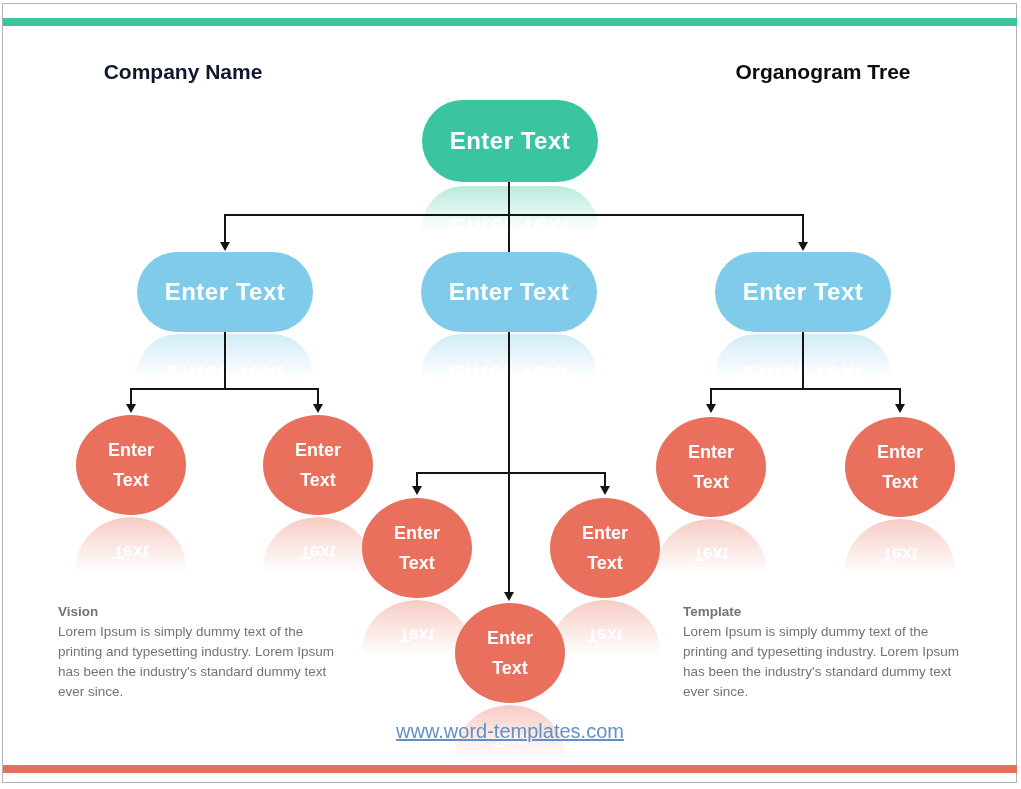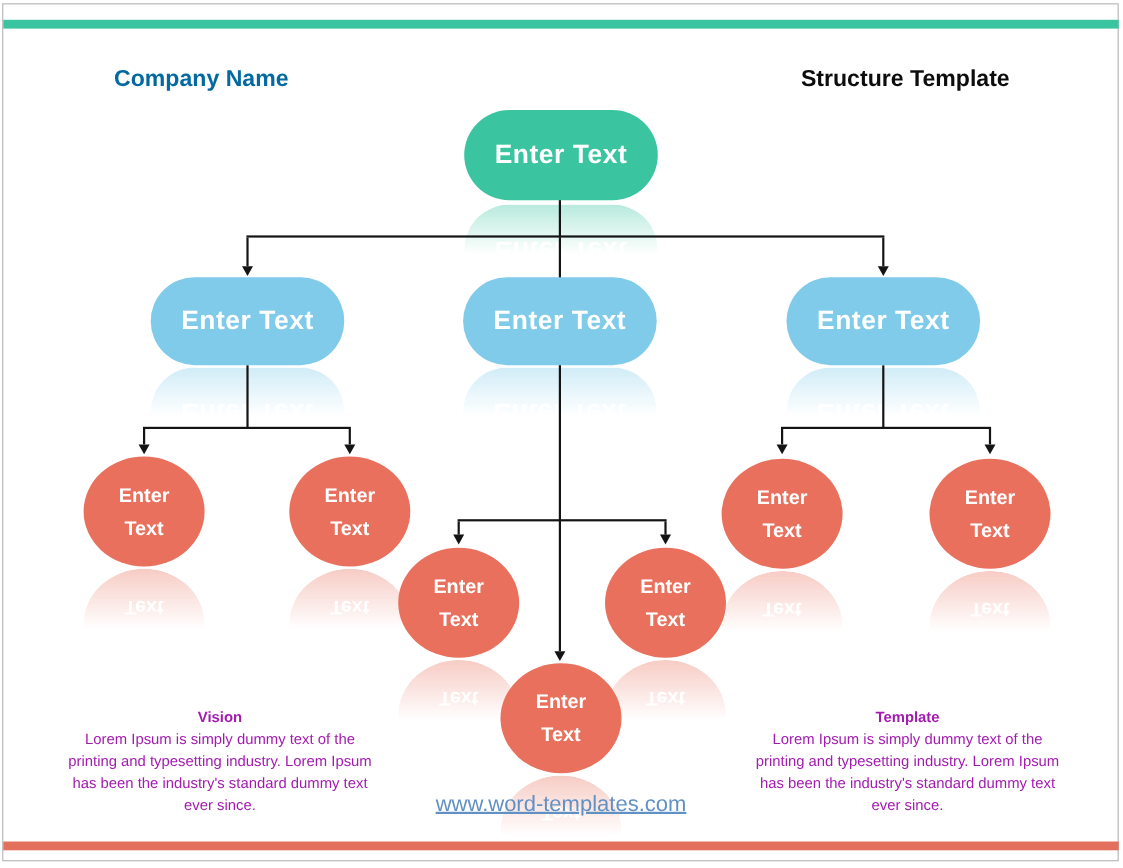--- a/index.html
+++ b/index.html
@@ -6,21 +6,21 @@
   .page{position:relative;width:1021px;height:789px;background:#fff;overflow:hidden;
         font-family:"Liberation Sans",sans-serif;}
   .page-frame{position:absolute;left:2px;top:3px;right:4px;bottom:6px;
         border:1px solid #b3b3b3;pointer-events:none;z-index:1;}
   .accent-bar{position:absolute;left:3px;width:1014px;height:8px;z-index:3;}
   .top-bar{top:18px;background:var(--top-bar,#3AC5A0);}
   .bottom-bar{top:765px;background:var(--bottom-bar,#E2705C);}
 
   
   .company-block{position:absolute;left:63px;top:60px;width:240px;text-align:center;
-        font-weight:700;font-size:21px;color:#0369a1;z-index:6;}
+        font-weight:700;font-size:21px;color:#0f172a;z-index:6;}
   .company-block .line2{margin-top:19px;}
   .template-title{position:absolute;left:703px;top:55px;width:240px;text-align:center;
         font-weight:700;font-size:21px;line-height:34px;color:#0d0d0d;z-index:6;}
 
   
   .node{position:absolute;display:flex;align-items:center;justify-content:center;
         text-align:center;color:#fff;font-weight:700;z-index:10;}
   .pill{width:176px;border-radius:41px;font-size:24px;letter-spacing:.5px;}
   .root-node{height:82px;background:var(--root-node,#3AC5A0);}
   .l2-node{height:80px;background:var(--level2-node,#7FCBE9);}
@@ -32,21 +32,21 @@
   .reflect{z-index:2;transform:scaleY(-1);opacity:.55;
         -webkit-mask-image:linear-gradient(to bottom,rgba(0,0,0,0) 45%,rgba(0,0,0,.65) 100%);
         mask-image:linear-gradient(to bottom,rgba(0,0,0,0) 45%,rgba(0,0,0,.65) 100%);}
 
   
   .line{position:absolute;background:#141414;z-index:5;}
   .ah{position:absolute;width:0;height:0;border-left:5px solid transparent;
         border-right:5px solid transparent;border-top:9px solid #141414;z-index:5;}
 
   
-  .section-block{position:absolute;width:284px;text-align:center;color:#a21caf;z-index:6;margin-top:40px;}
+  .section-block{position:absolute;width:284px;color:#737373;z-index:6;}
   .section-block .sec-title{font-weight:700;font-size:13.5px;margin-bottom:3px;}
   .section-block .sec-body{font-size:13.5px;line-height:20px;}
   .vision-pos{left:58px;top:604px;}
   .mission-pos{left:683px;top:604px;}
 
   .footer-link-wrap{position:absolute;left:310px;top:720px;width:400px;text-align:center;z-index:6;}
   .footer-link{font-size:20px;font-weight:400;color:var(--link,#6190C4);
         text-decoration:underline;cursor:pointer;}
 </style>
 </head>
@@ -55,21 +55,21 @@
 <div class="page">
 
   <div class="page-frame"></div>
   <div class="accent-bar top-bar"></div>
   <div class="accent-bar bottom-bar"></div>
 
   <div class="company-block">
     <div>Company Name</div>
   </div>
   <div class="template-title">
-    <div>Structure Template</div>
+    <div>Organogram Tree</div>
   </div>
 
   <div class="line" style="left:508px;top:180px;width:2px;height:36px;"></div>
   <div class="line" style="left:224px;top:214px;width:580px;height:2px;"></div>
   <div class="line" style="left:224px;top:216px;width:2px;height:26px;"></div>
   <div class="ah" style="left:220px;top:242px;"></div>
   <div class="line" style="left:802px;top:216px;width:2px;height:26px;"></div>
   <div class="ah" style="left:798px;top:242px;"></div>
   <div class="line" style="left:508px;top:216px;width:2px;height:376px;"></div>
   <div class="ah" style="left:504px;top:592px;"></div>

